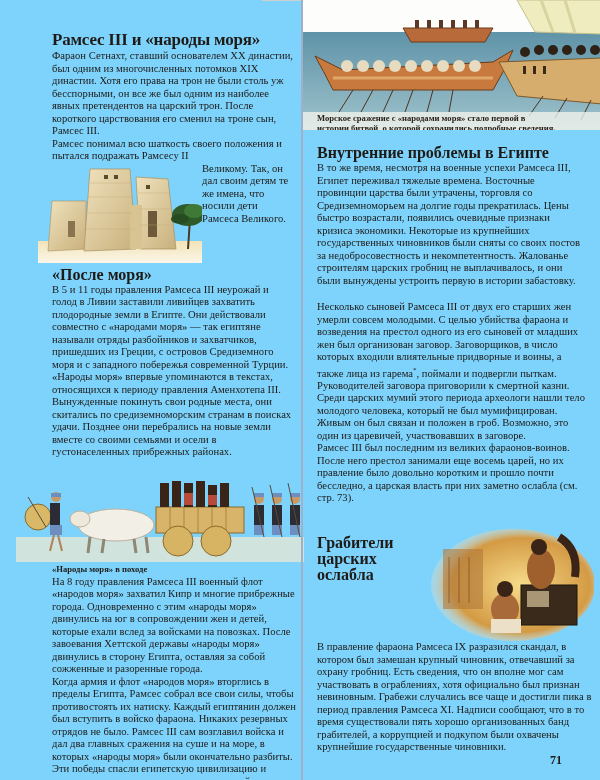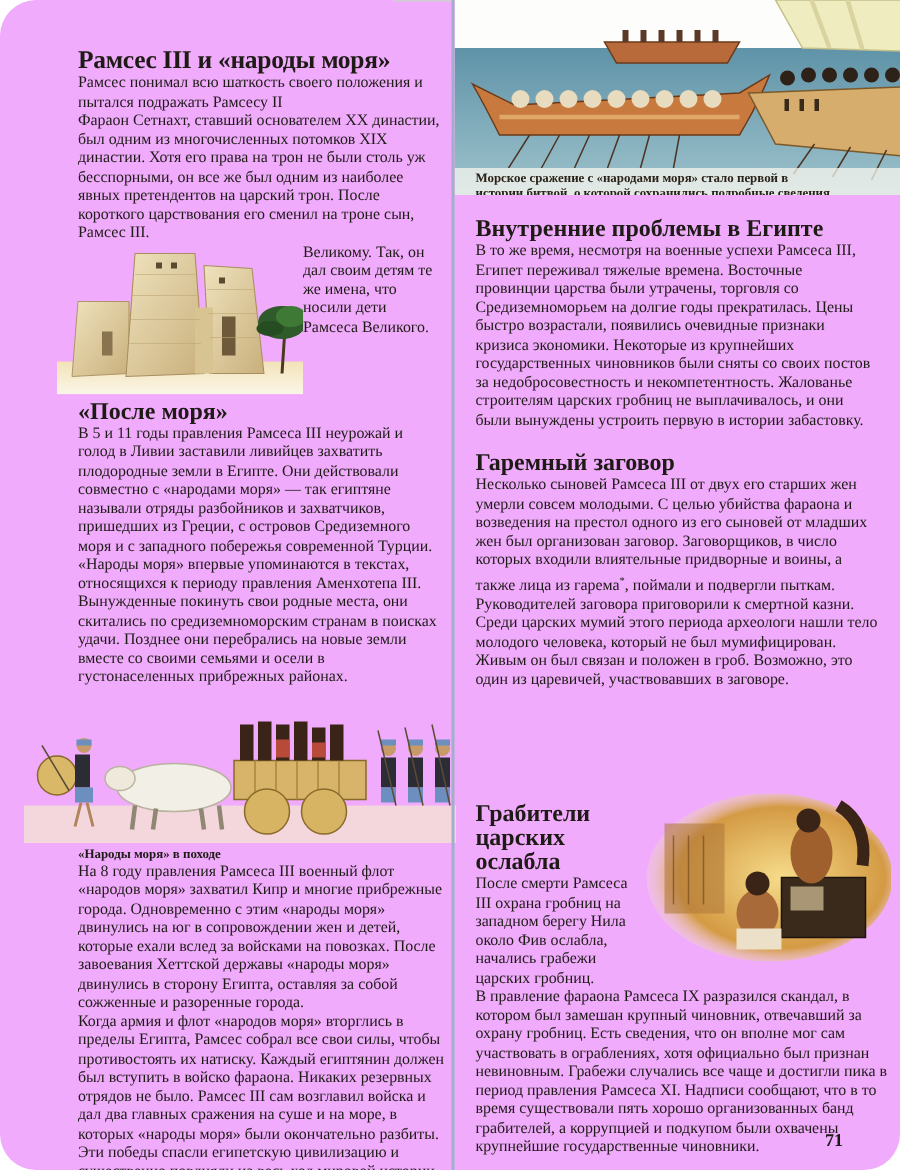--- a/index.html
+++ b/index.html
@@ -1,18 +1,18 @@
 <!DOCTYPE html>
 <html><head>
 <meta charset="utf-8">
 <style>
   html, body { margin: 0; padding: 0; background: #ffffff; }
   body { width: 600px; height: 780px; position: relative; overflow: hidden;
          font-family: "Liberation Serif", "DejaVu Serif", serif; color: #1e1a16; }
-  .page { position: absolute; inset: 0; background: #f0abfc; border-radius: 24px; }
+  .page { position: absolute; inset: 0; background: #7dd3fc; }
   .col-left { position: absolute; left: 52px; top: 30px; width: 244px; }
   .col-right { position: absolute; left: 301px; top: 0; width: 299px; height: 780px;
                border-left: 2px solid #9fb0c8; }
   .topline { position: absolute; left: 262px; top: 0; width: 338px; height: 1px; background: #cfcfcf; }
   h1 { font-size: 17px; font-weight: bold; margin: 0 0 1px 0; line-height: 19px; letter-spacing: -0.2px; }
   h2 { font-size: 16px; font-weight: bold; margin: 0 0 1px 0; line-height: 16px; }
   p { margin: 0; font-size: 10.6px; line-height: 12.5px; text-align: left; }
   .caption { font-size: 8.6px; font-weight: bold; line-height: 10px; }
   .illus { position: relative; overflow: hidden; }
   
@@ -34,22 +34,22 @@
   sup { font-size: 7px; }
 </style>
 </head>
 <body>
 
 <div class="page">
   <div class="topline"></div>
 
   <div class="col-left">
     <h1>Рамсес III и «народы моря»</h1>
+    <p>Фараон Сетнахт, ставший основателем XX династии, был одним из многочисленных потомков XIX династии. Хотя его права на трон не были столь уж бесспорными, он все же был одним из наиболее явных претендентов на царский трон. После короткого царствования его сменил на троне сын, Рамсес III.</p>
     <p>Рамсес понимал всю шаткость своего положения и пытался подражать Рамсесу II</p>
-    <p>Фараон Сетнахт, ставший основателем XX династии, был одним из многочисленных потомков XIX династии. Хотя его права на трон не были столь уж бесспорными, он все же был одним из наиболее явных претендентов на царский трон. После короткого царствования его сменил на троне сын, Рамсес III.</p>
 
     <div class="temple-row">
       <div class="illus temple">
         <svg width="164" height="100" viewBox="0 0 164 100">
           <defs>
             <linearGradient id="stone" x1="0" y1="0" x2="1" y2="1">
               <stop offset="0" stop-color="#efe2bd"></stop>
                 <stop offset="1" stop-color="#c9b07c"></stop>
             </linearGradient>
             <linearGradient id="sand" x1="0" y1="0" x2="0" y2="1">
@@ -236,29 +236,28 @@
         <rect x="0" y="112" width="299" height="18" fill="#f7f5ee" opacity="0.75"></rect>
       </svg>
       <p class="caption ships-caption">Морское сражение с «народами моря» стало первой в истории битвой, о которой сохранились подробные сведения.</p>
     </div>
 
     <div class="right-body">
       <h2>Внутренние проблемы в Египте</h2>
       <p>В то же время, несмотря на военные успехи Рамсеса III, Египет переживал тяжелые времена. Восточные провинции царства были утрачены, торговля со Средиземноморьем на долгие годы прекратилась. Цены быстро возрастали, появились очевидные признаки кризиса экономики. Некоторые из крупнейших государственных чиновников были сняты со своих постов за недобросовестность и некомпетентность. Жалованье строителям царских гробниц не выплачивалось, и они были вынуждены устроить первую в истории забастовку.</p>
 
       <div class="gap"></div>
-      <h2>Гаремный заговор</h2>
       <p><span>Несколько сыновей Рамсеса III от двух его старших жен умерли совсем молодыми. С целью убийства фараона и возведения на престол одного из его сыновей от младших жен был организован заговор. Заговорщиков, в число которых входили влиятельные придворные и воины, а также лица из гарема</span><sup>*</sup><span>, поймали и подвергли пыткам. Руководителей заговора приговорили к смертной казни. Среди царских мумий этого периода археологи нашли тело молодого человека, который не был мумифицирован. Живым он был связан и положен в гроб. Возможно, это один из царевичей, участвовавших в заговоре.</span></p>
+      <p>Рамсес III был последним из великих фараонов-воинов. После него престол занимали еще восемь царей, но их правление было довольно коротким и прошло почти бесследно, а царская власть при них заметно ослабла (см. стр. 73).</p>
     </div>
 
     <div class="robbers-block">
       <div class="robbers-head">
         <div class="robbers-text">
           <h2>Грабители царских ослабла</h2>
-          <p>После смерти Рамсеса III охрана гробниц на западном берегу Нила около Фив ослабла, начались грабежи царских гробниц.</p>
         </div>
         <div class="illus robbers-img">
           <svg width="165" height="112" viewBox="0 0 165 112">
             <defs>
               <radialGradient id="glow" cx="0.55" cy="0.5" r="0.6">
                 <stop offset="0" stop-color="#f6dc8a"></stop>
                   <stop offset="0.7" stop-color="#d49a44"></stop>
                   <stop offset="1" stop-color="#fdfdfb" stop-opacity="0"></stop>
               </radialGradient>
             </defs>

